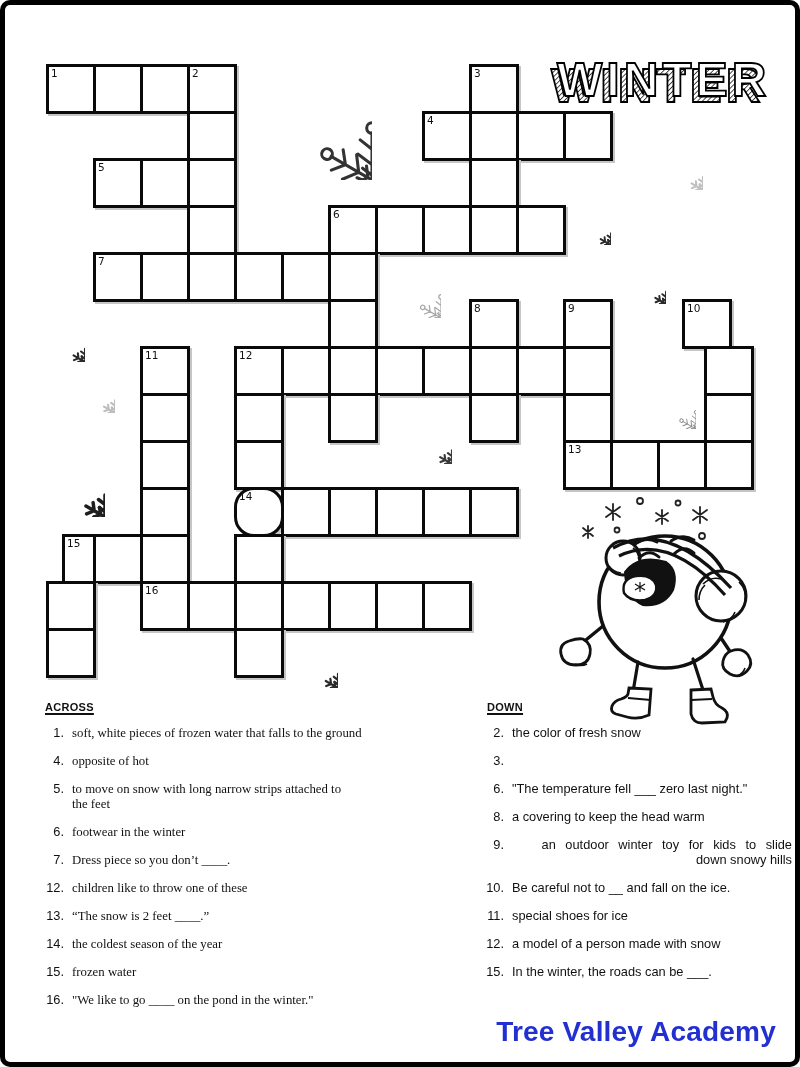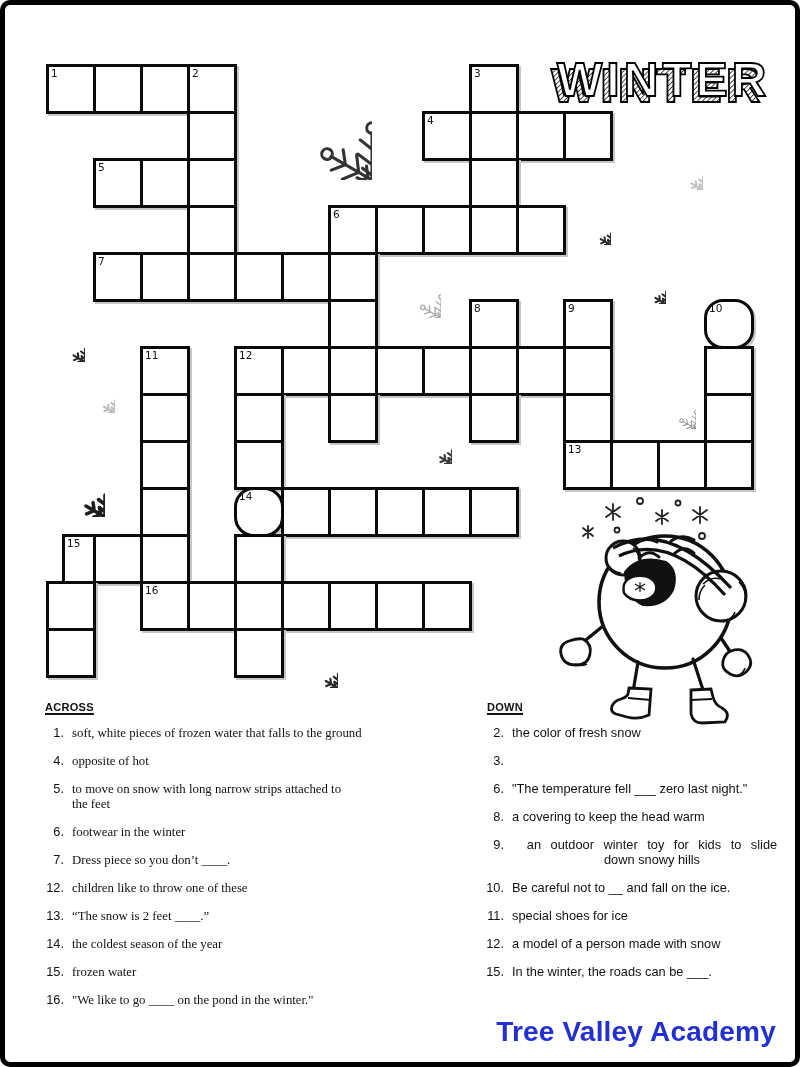--- a/index.html
+++ b/index.html
@@ -30,21 +30,21 @@
   .clues h2{font-size:11px;line-height:18px;font-weight:bold;margin:0 0 10px 7px;
             text-decoration:underline;text-decoration-thickness:2px;text-underline-offset:2px;
             letter-spacing:.3px;display:inline-block;}
   .clues.down h2{margin-left:9px;}
   .cluelist{margin:0;padding:0;clear:both;}
   .clue{display:flex;margin:0 0 13.2px 0;}
   .clue .n{flex:none;width:26px;text-align:right;margin-right:8px;font-size:12.8px;line-height:14.8px;}
   .clue .t{font-size:12.8px;line-height:14.8px;white-space:pre-line;}
   .clues.across .clue .t{width:362px;font-family:Liberation Serif, serif;}
   .clues.down .clue .t{width:280px;}
-  .clues.down .clue.spread .t{text-align:center;}
+  .clues.down .clue.spread .t{text-align:right;}
   .clue.spread .t::first-line{word-spacing:6px;}
 
   
   .brand{position:absolute;top:1016px;left:0;right:24px;text-align:right;
          font-size:28px;font-weight:bold;letter-spacing:.2px;}
 </style>
 </head>
 <body>
 
 <svg width="0" height="0" style="position:absolute" aria-hidden="true">
@@ -131,21 +131,21 @@
       <div class="cell" style="left: 188px; top: 188px;"></div>
       <div class="cell" style="left: 235px; top: 188px;"></div>
       <div class="cell" style="left: 282px; top: 188px;"></div>
       <div class="cell" style="left: 282px; top: 235px;"></div>
       <div class="cell" style="left: 423px; top: 235px;">
         <span class="cn">8</span>
       </div>
       <div class="cell" style="left: 517px; top: 235px;">
         <span class="cn">9</span>
       </div>
-      <div class="cell" style="left: 658px; top: 235px; border-radius: 19px;">
+      <div class="cell" style="left: 636px; top: 235px;">
         <span class="cn">10</span>
       </div>
       <div class="cell" style="left: 94px; top: 282px;">
         <span class="cn">11</span>
       </div>
       <div class="cell" style="left: 188px; top: 282px;">
         <span class="cn">12</span>
       </div>
       <div class="cell" style="left: 235px; top: 282px;"></div>
       <div class="cell" style="left: 282px; top: 282px;"></div>

